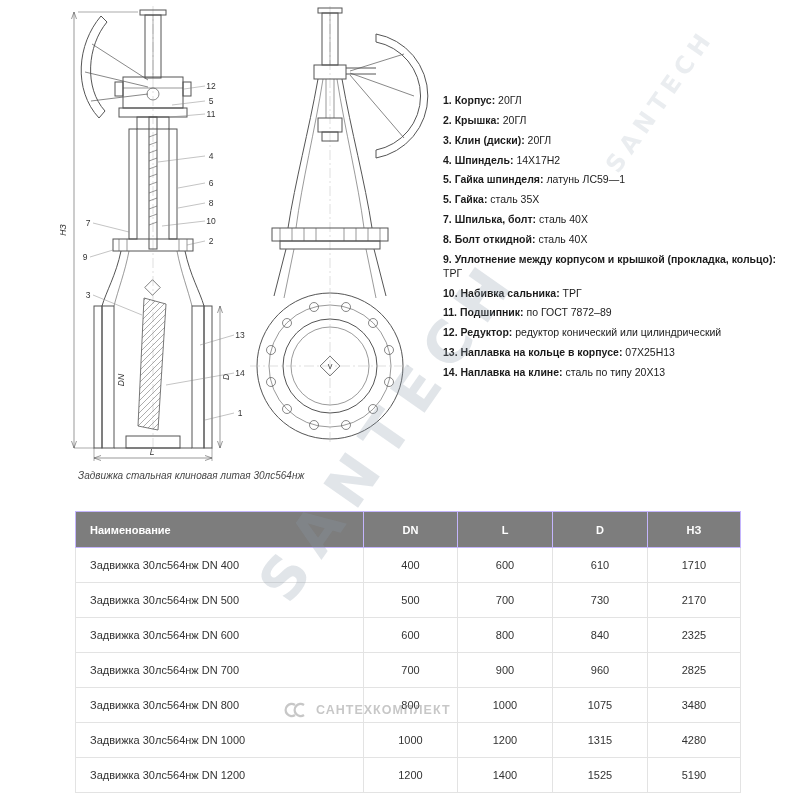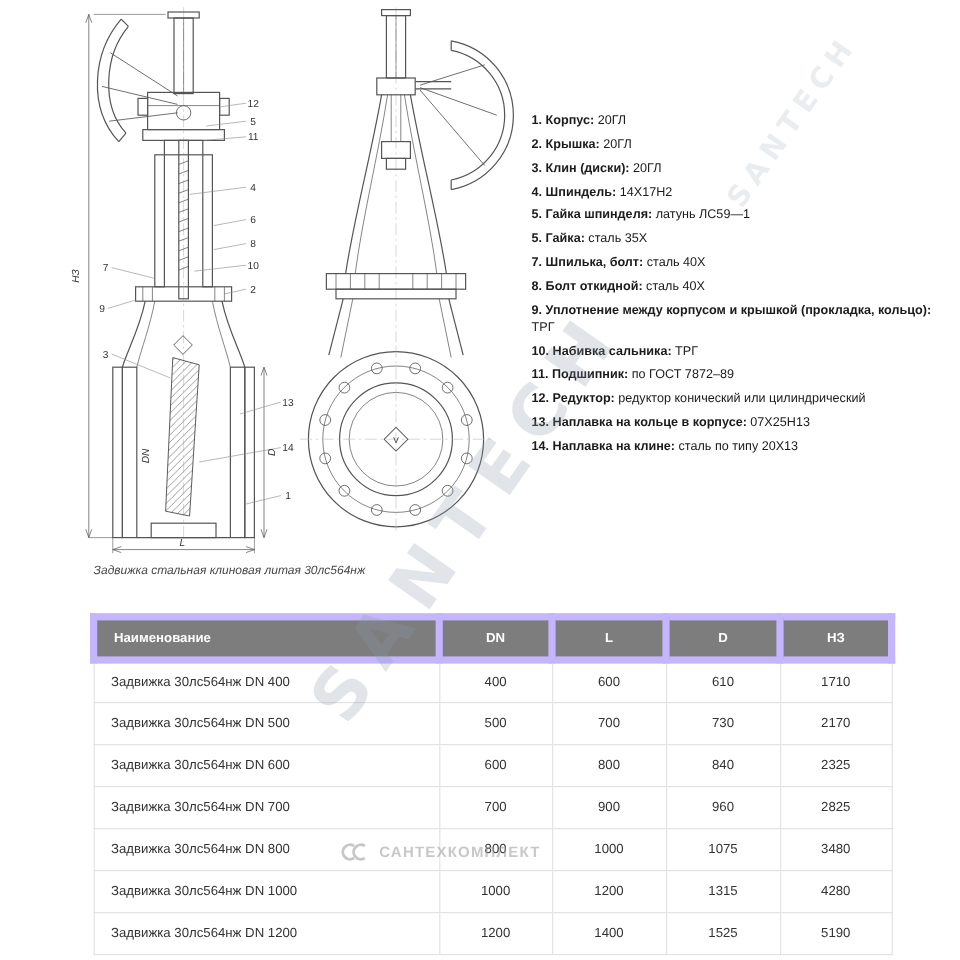--- a/index.html
+++ b/index.html
@@ -12,21 +12,21 @@
   .part-item { margin-bottom:6px; line-height:1.32; }
   .part-label { font-weight:bold; }
   .part-value { font-weight:normal; }
 
   .caption { position:absolute; left:78px; top:470px; width:292px; text-align:left;
              font-style:italic; font-size:10px; color:#474747; }
 
   .spec-table { position:absolute; left:75px; top:511px; width:665px;
                 border-collapse:collapse; table-layout:fixed; font-size:11px; }
   .spec-table th { background:#7d7d7d; color:#fff; font-weight:bold; height:36px;
-                   border:6px solid #c4b5fd; }
+                   border:1px solid #c4b5fd; }
   .spec-table th.col-name { text-align:left; padding-left:14px; }
   .spec-table td { border:1px solid #e3e3e3; height:35px; color:#333; text-align:center; background:#fff; }
   .spec-table td.cell-name { text-align:left; padding-left:14px; }
 
   .watermark-main { position:absolute; left:245px; top:575px; transform:rotate(-55deg);
                     transform-origin:0 0; font-size:58px; font-weight:bold; letter-spacing:14px;
                     color:rgba(140,155,170,0.26); pointer-events:none; white-space:nowrap; z-index:4;
                     font-family:"DejaVu Sans", sans-serif; }
   .watermark-small { position:absolute; left:600px; top:162px; transform:rotate(-55deg);
                      transform-origin:0 0; font-size:24px; font-weight:bold; letter-spacing:6px;

